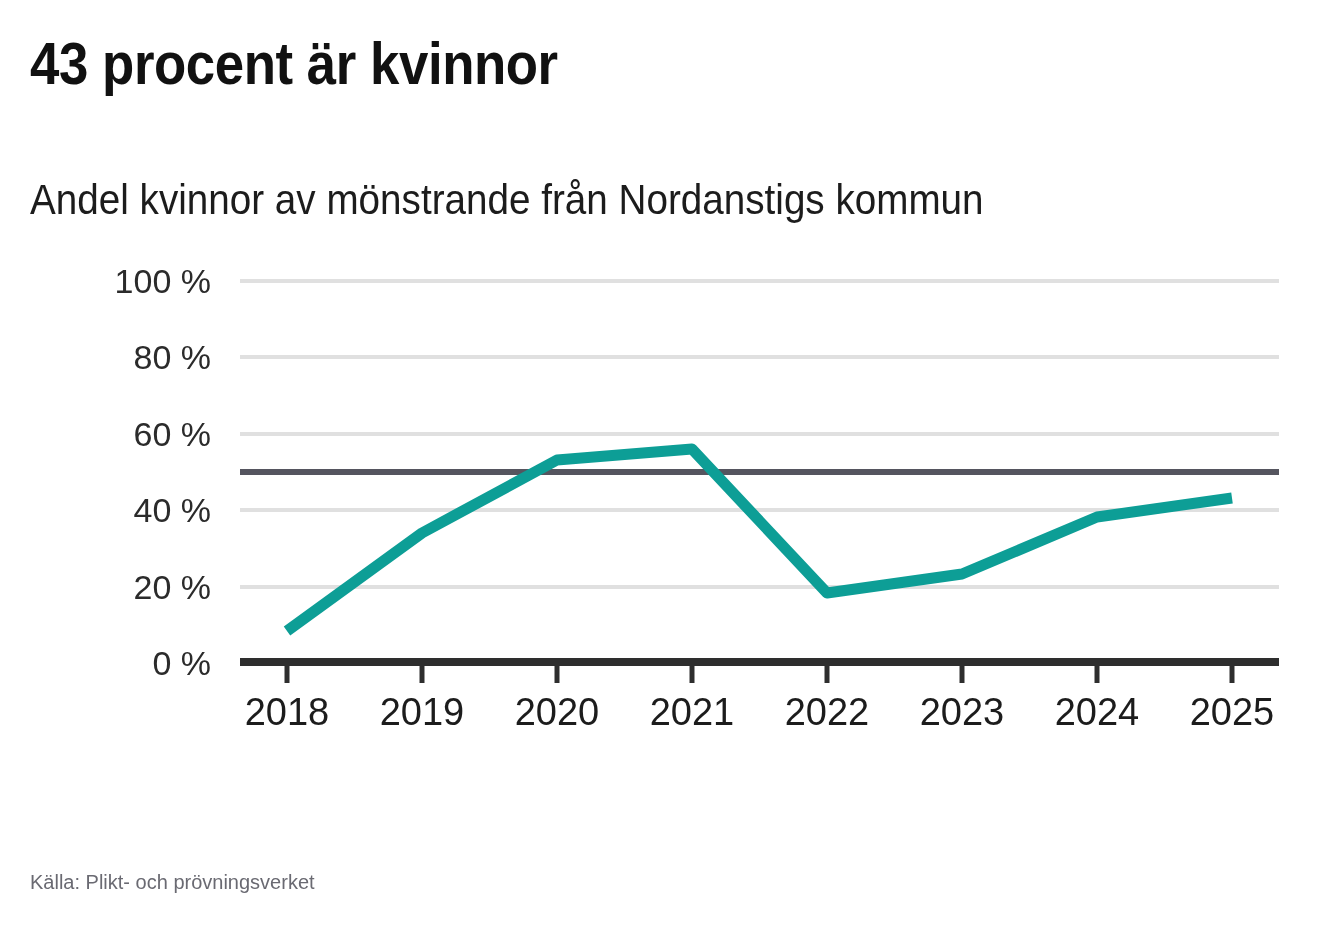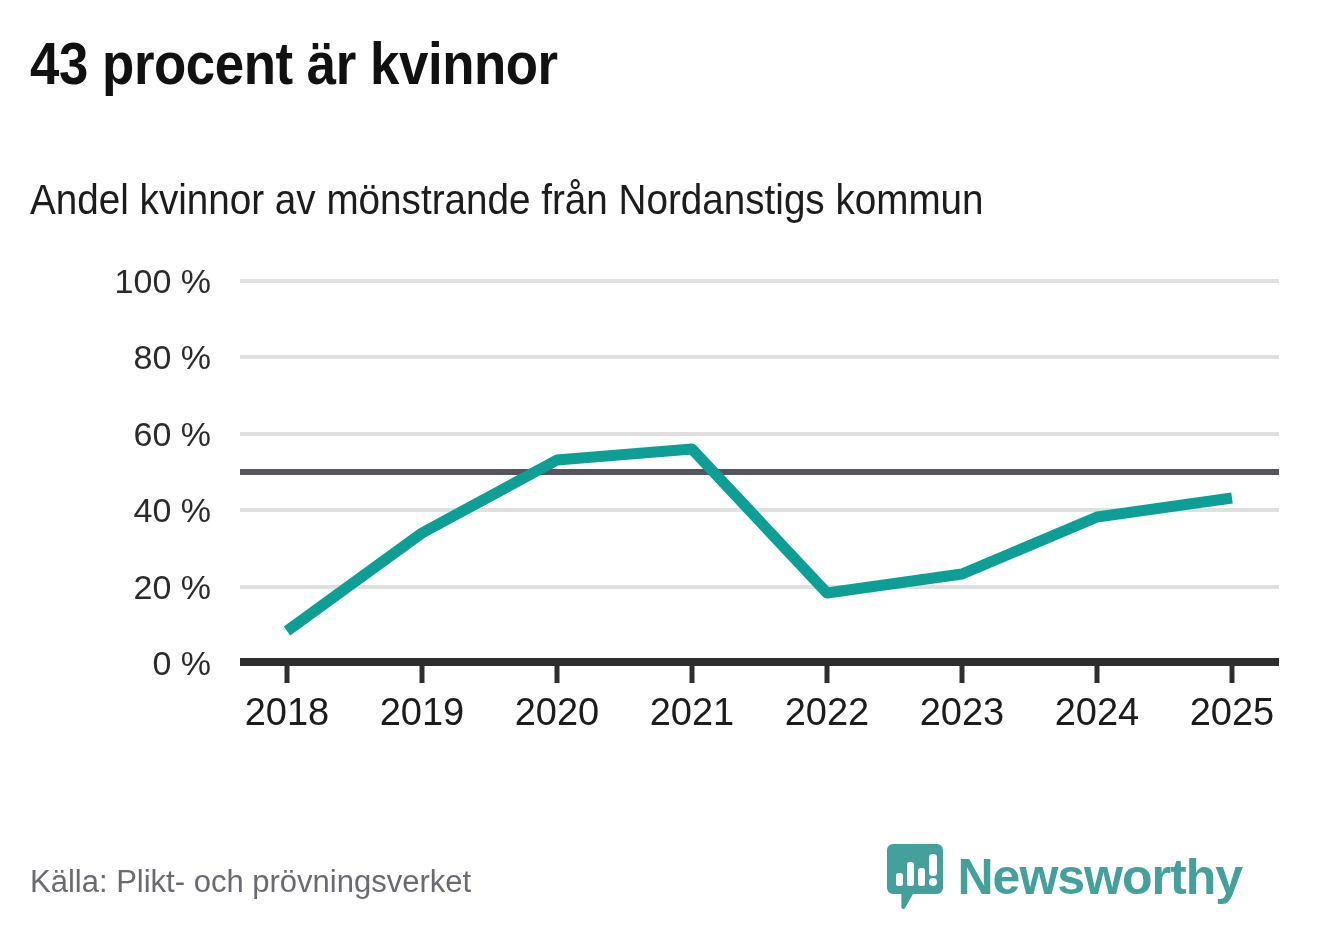--- a/index.html
+++ b/index.html
@@ -78,21 +78,21 @@
     font-size: 38px;
     fill: #1c1c1c;
     text-anchor: middle;
   }
 
   
   .source {
     position: absolute;
     left: 30px;
     top: 862px;
-    font-size: 31px;
+    font-size: 20px;
     line-height: 40px;
     font-weight: 400;
     color: #6a6a72;
     white-space: nowrap;
   }
 
   .brand {
     position: absolute;
     right: 38px;
     top: 842px;
@@ -171,25 +171,14 @@
         <text class="xtick-label" x="931" y="470">2023</text>
         <text class="xtick-label" x="1066" y="470">2024</text>
         <text class="xtick-label" x="1201" y="470">2025</text>
       </g>
 
     </svg>
   </div>
 
   <div class="source">Källa: Plikt- och prövningsverket</div>
 
-  <div class="brand">
-    <svg class="brand-mark" viewBox="0 0 56 70">
-      <path d="M6 2 h44 a6 6 0 0 1 6 6 v38 a6 6 0 0 1 -6 6 h-24 l-8 14 a2 2 0 0 1 -3.6 -1.6 l0 -12.4 h-8.4 a6 6 0 0 1 -6 -6 v-38 a6 6 0 0 1 6 -6 z" fill="#43a09a"></path>
-      <rect x="9" y="31" width="7" height="13" rx="2.5" fill="#ffffff"></rect>
-      <rect x="20" y="20" width="7" height="24" rx="2.5" fill="#ffffff"></rect>
-      <rect x="31" y="26" width="7" height="18" rx="2.5" fill="#ffffff"></rect>
-      <rect x="42" y="12" width="8" height="22" rx="3.5" fill="#ffffff"></rect>
-      <circle cx="46" cy="40" r="4" fill="#ffffff"></circle>
-    </svg>
-    <span class="brand-name">Newsworthy</span>
-  </div>
 
 </div>
 
 </body></html>

